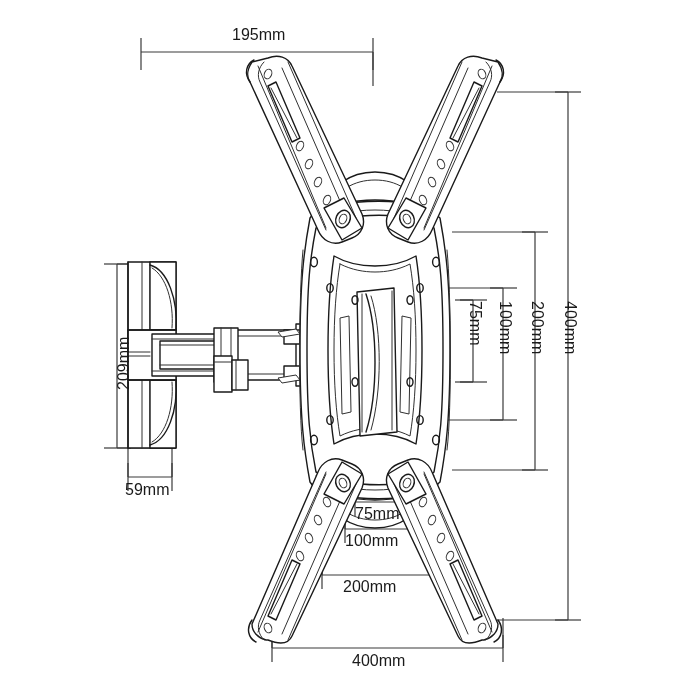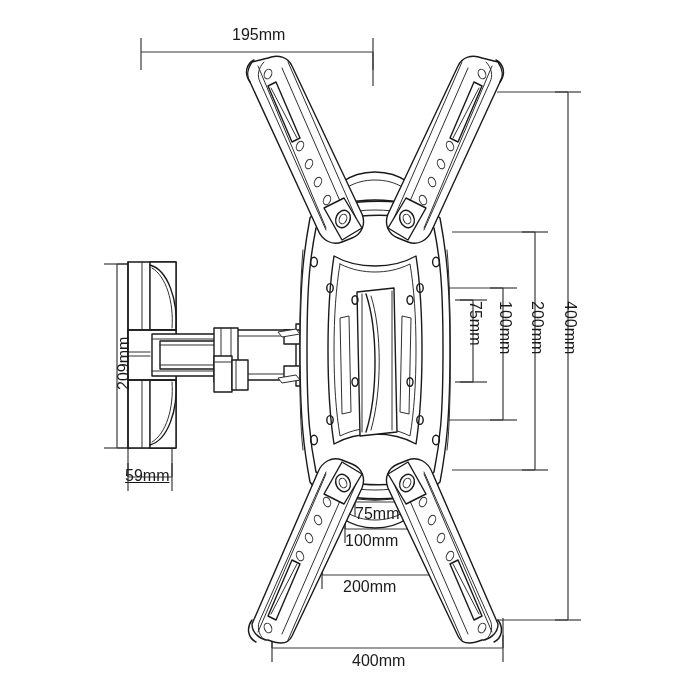--- a/index.html
+++ b/index.html
@@ -383,21 +383,21 @@
       <ellipse class="ln-thin" cx="407" cy="483" rx="3.6" ry="5" transform="rotate(24 407 483)"></ellipse>
       <path class="ln" d="M498,620 C504,628 502,638 494,642"></path>
     </g>
 
   </svg>
 
   <div class="dim-label" style="left:232px; top:26px;">195mm</div>
 
   <div class="dim-label vert" style="left:115px; top:390px; transform:rotate(-90deg);">209mm</div>
 
-  <div class="dim-label" style="left:125px; top:467px;text-decoration:underline;">59mm</div>
+  <div class="dim-label" style="left:125px; top:481px;">59mm</div>
 
   <div class="dim-label vert" style="left:484px; top:301px; transform:rotate(90deg);">75mm</div>
 
   <div class="dim-label vert" style="left:514px; top:301px; transform:rotate(90deg);">100mm</div>
 
   <div class="dim-label vert" style="left:546px; top:301px; transform:rotate(90deg);">200mm</div>
 
   <div class="dim-label vert" style="left:579px; top:301px; transform:rotate(90deg);">400mm</div>
 
   <div class="dim-label" style="left:355px; top:505px;">75mm</div>

